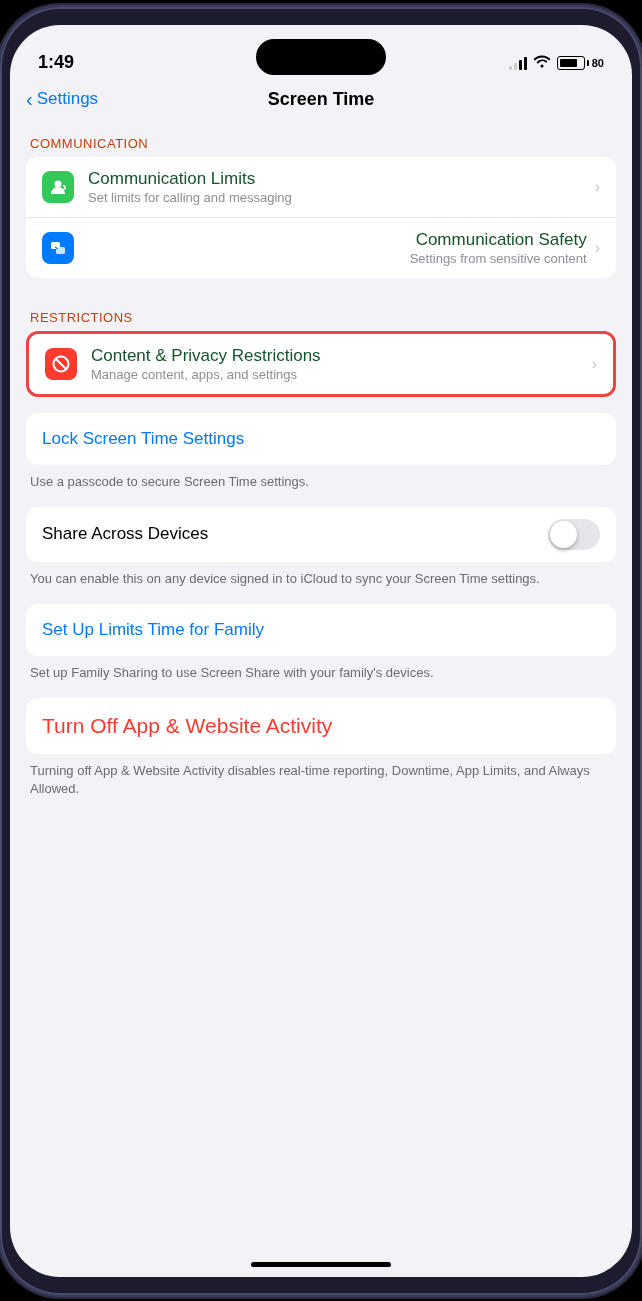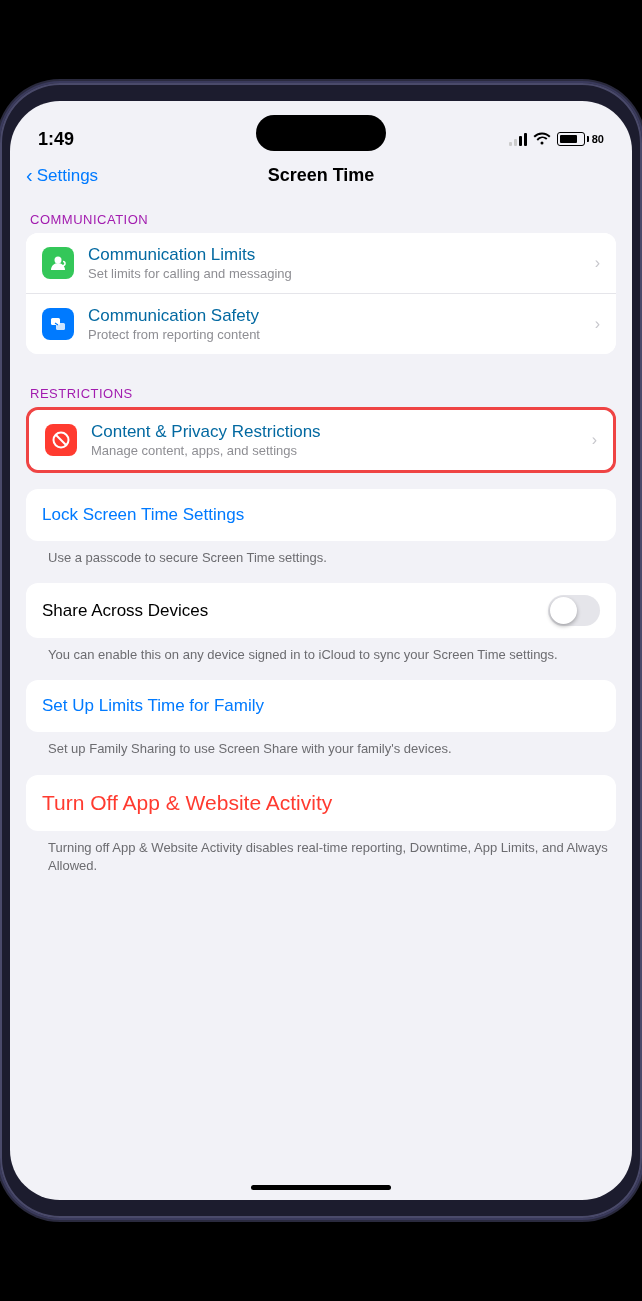--- a/index.html
+++ b/index.html
@@ -6,21 +6,21 @@
     body {
       background: #000;
       display: flex;
       justify-content: center;
       align-items: center;
       min-height: 100vh;
       font-family: -apple-system, BlinkMacSystemFont, 'SF Pro Display', 'Helvetica Neue', sans-serif;
     }
     .phone-frame {
       width: 642px;
-      height: 1135px;
+      height: 1288px;
       background: #1c1c2e;
       border-radius: 60px;
       position: relative;
       overflow: hidden;
       box-shadow: 0 0 0 2px #3a3a5c, 0 0 0 4px #2a2a3e, inset 0 0 0 2px #4a4a6a;
       padding-left: 28px;
     }
     .phone-screen {
       position: absolute;
       top: 18px;
@@ -136,21 +136,21 @@
       color: #000;
     }
     .scroll-content {
       overflow-y: auto;
       height: calc(100% - 120px);
       padding-bottom: 40px;
     }
     .section-header {
       font-size: 13px;
       font-weight: 400;
-      color: #a21caf;
+      color: #c2410c;
       text-transform: uppercase;
       letter-spacing: 0.5px;
       padding: 16px 20px 6px;
     }
     .settings-group {
       background: #fff;
       border-radius: 12px;
       margin: 0 16px 4px;
       overflow: hidden;
     }
@@ -158,41 +158,42 @@
       display: flex;
       align-items: center;
       padding: 12px 16px;
       min-height: 60px;
       background: #fff;
       position: relative;
       cursor: pointer;
     }
     .settings-row + .settings-row {
       border-top: 0.5px solid #e5e5ea;
+      text-align: right;
     }
     .row-icon {
       width: 32px;
       height: 32px;
       border-radius: 8px;
       display: flex;
       align-items: center;
       justify-content: center;
       margin-right: 14px;
       flex-shrink: 0;
     }
     .icon-green { background: #34c759; }
     .icon-blue { background: #007aff; }
     .icon-orange-red { background: #ff3b30; }
     .row-text {
       flex: 1;
     }
     .row-title {
       font-size: 17px;
       font-weight: 400;
-      color: #0369a1;
+      color: #14532d;
     }
     .row-subtitle {
       font-size: 13px;
       color: #8e8e93;
       margin-top: 1px;
     }
     .row-chevron {
       color: #c7c7cc;
       font-size: 16px;
       margin-left: 8px;
@@ -204,21 +205,20 @@
       background: #fff;
     }
     .highlighted-row .settings-row {
       border-radius: 10px;
     }
     .description-text {
       font-size: 13px;
       color: #6c6c70;
       padding: 8px 20px 12px;
       line-height: 1.4;
-      margin-left: 18px;
     }
     .single-row-group {
       background: #fff;
       border-radius: 12px;
       margin: 4px 16px 0;
     }
     .link-row {
       padding: 16px 16px;
       cursor: pointer;
     }
@@ -339,21 +339,21 @@
         <div class="settings-row">
           <div class="row-icon icon-blue">
             <svg width="20" height="20" viewBox="0 0 20 20" fill="white">
               <rect x="3" y="4" width="9" height="7" rx="1.5" fill="white"></rect>
               <rect x="8" y="9" width="9" height="7" rx="1.5" fill="white" opacity="0.8"></rect>
               <path d="M7 9l3 2" stroke="#007aff" stroke-width="1.2"></path>
             </svg>
           </div>
           <div class="row-text">
             <div class="row-title">Communication Safety</div>
-            <div class="row-subtitle">Protect from reporting content</div>
+            <div class="row-subtitle">Settings from sensitive content</div>
           </div>
           <span class="row-chevron">›</span>
         </div>
       </div>
 
       <div class="spacer"></div>
       <div class="section-header">RESTRICTIONS</div>
 
       <div class="highlighted-row">
         <div class="settings-row">

